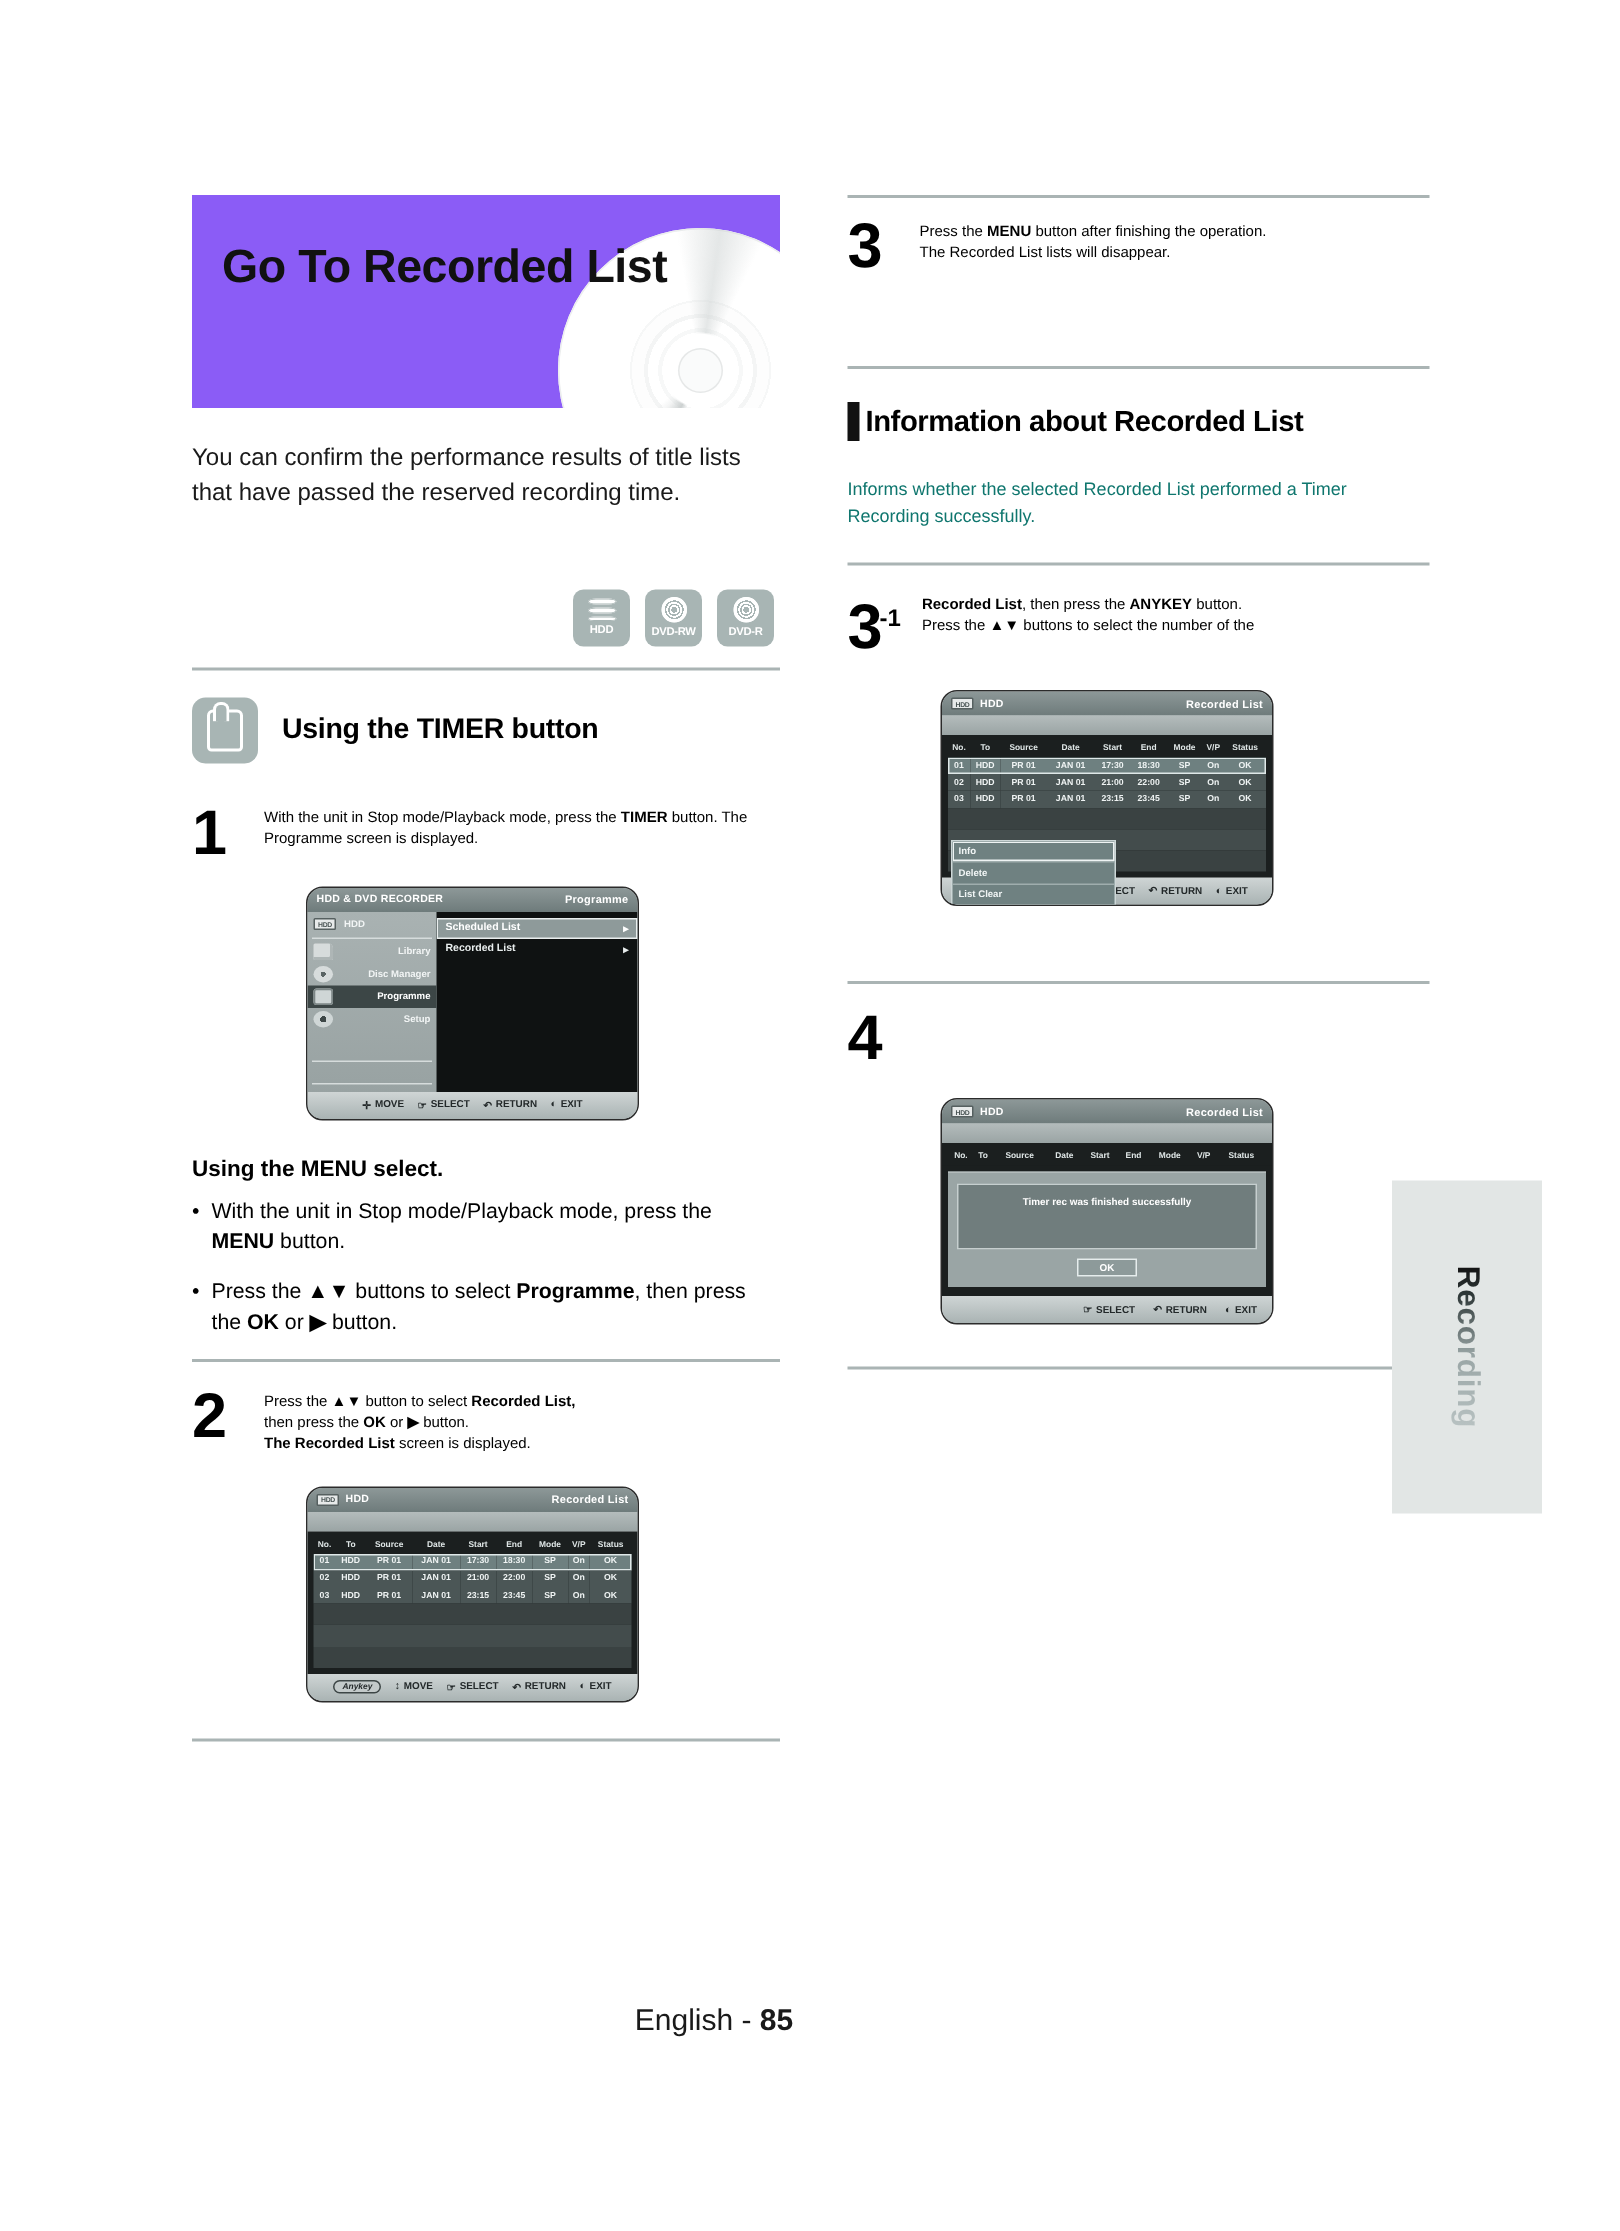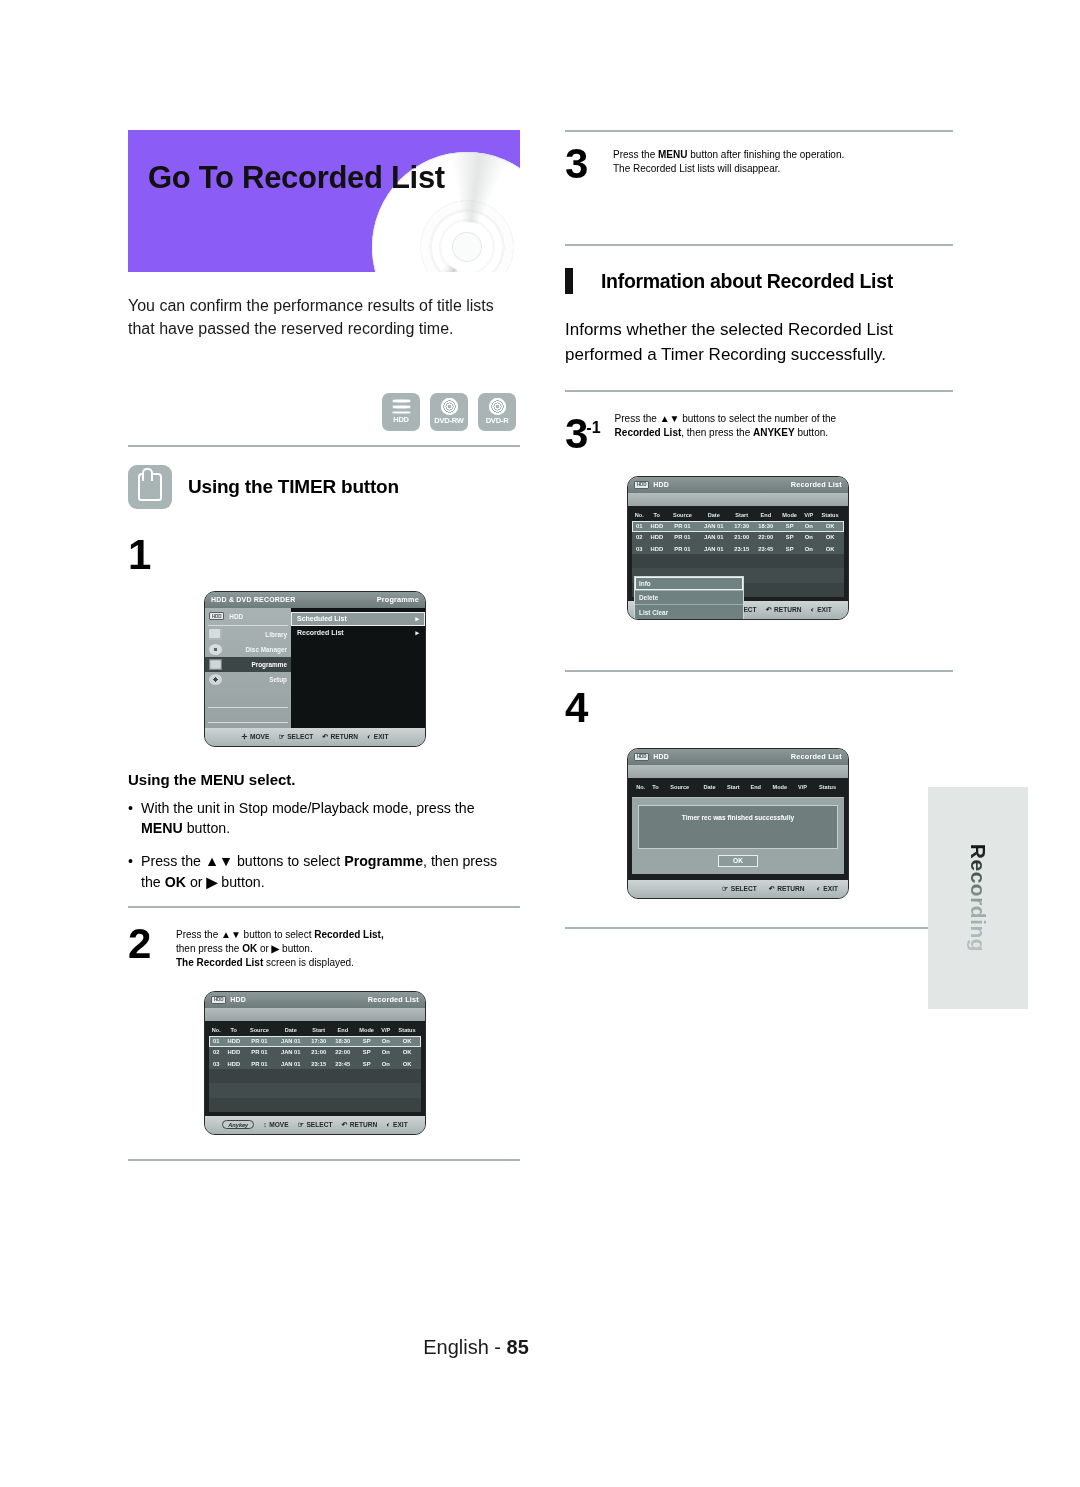--- a/index.html
+++ b/index.html
@@ -79,23 +79,23 @@
   }
 
   
   .intro {
     margin-top: 22px;
     font-size: 16px;
     line-height: 1.46;
     color: #1a1a1a;
   }
   .para {
-    font-size: 17px;
+    font-size: 12px;
     line-height: 1.46;
-    color: #000000;
+    color: #0f766e;
   }
   b { font-weight: bold; }
 
   
   .media-row {
     display: flex;
     gap: 10px;
     justify-content: flex-end;
     margin-top: 52px;
     padding-right: 4px;
@@ -167,21 +167,21 @@
   .sec-title {
     font-size: 19px;
     font-weight: bold;
     letter-spacing: -.2px;
   }
 
   
   .bar-head {
     display: flex;
     align-items: center;
-    gap: 28px;
+    gap: 4px;
     margin-top: 6px;
   }
   .bar-head .bar {
     width: 8px; height: 26px; background: #111; flex: 0 0 auto;
   }
   .bar-head .txt { font-size: 19.5px; font-weight: bold; letter-spacing: -.3px; }
 
   
   .step {
     display: flex;
@@ -461,20 +461,23 @@
 
     <div class="sec-head">
       <div class="hand-chip">
           <span class="hand"></span>
         </div>
       <div class="sec-title">Using the TIMER button</div>
     </div>
 
     <div class="step" style="margin-top:26px">
       <div class="num">1</div>
+      <div class="body">
+        <span>With the unit in Stop mode/Playback mode, press the </span><b>TIMER</b><span> button. The Programme screen is displayed.</span>
+      </div>
     </div>
 
     <div class="screen-wrap left-ind">
 
       <div class="osd">
         <div class="osd-top">
           <span class="left">HDD &amp; DVD RECORDER</span>
           <span class="osd-title">Programme</span>
         </div>
         <div class="prog-wrap">
@@ -676,22 +679,22 @@
       <span class="txt">Information about Recorded List</span>
     </div>
 
     <div class="para" style="margin-top:24px">Informs whether the selected Recorded List performed a Timer Recording successfully.</div>
 
     <div class="rule thick" style="margin-top:22px"></div>
 
     <div class="step" style="margin-top:8px">
       <div class="num"><span>3</span><sup>-1</sup></div>
       <div class="body">
+        <div><b>Recorded List</b><span>, then press the </span><b>ANYKEY</b><span> button.</span></div>
         <div><span>Press the </span><b>▲▼</b><span> buttons to select the number of the</span></div>
-        <div><b>Recorded List</b><span>, then press the </span><b>ANYKEY</b><span> button.</span></div>
       </div>
     </div>
 
     <div class="screen-wrap right-ind" style="margin-top:22px">
 
       <div class="osd">
         <div class="osd-top">
           <span class="left">
             <span class="hdd-badge">HDD</span>
             <span>HDD</span>

